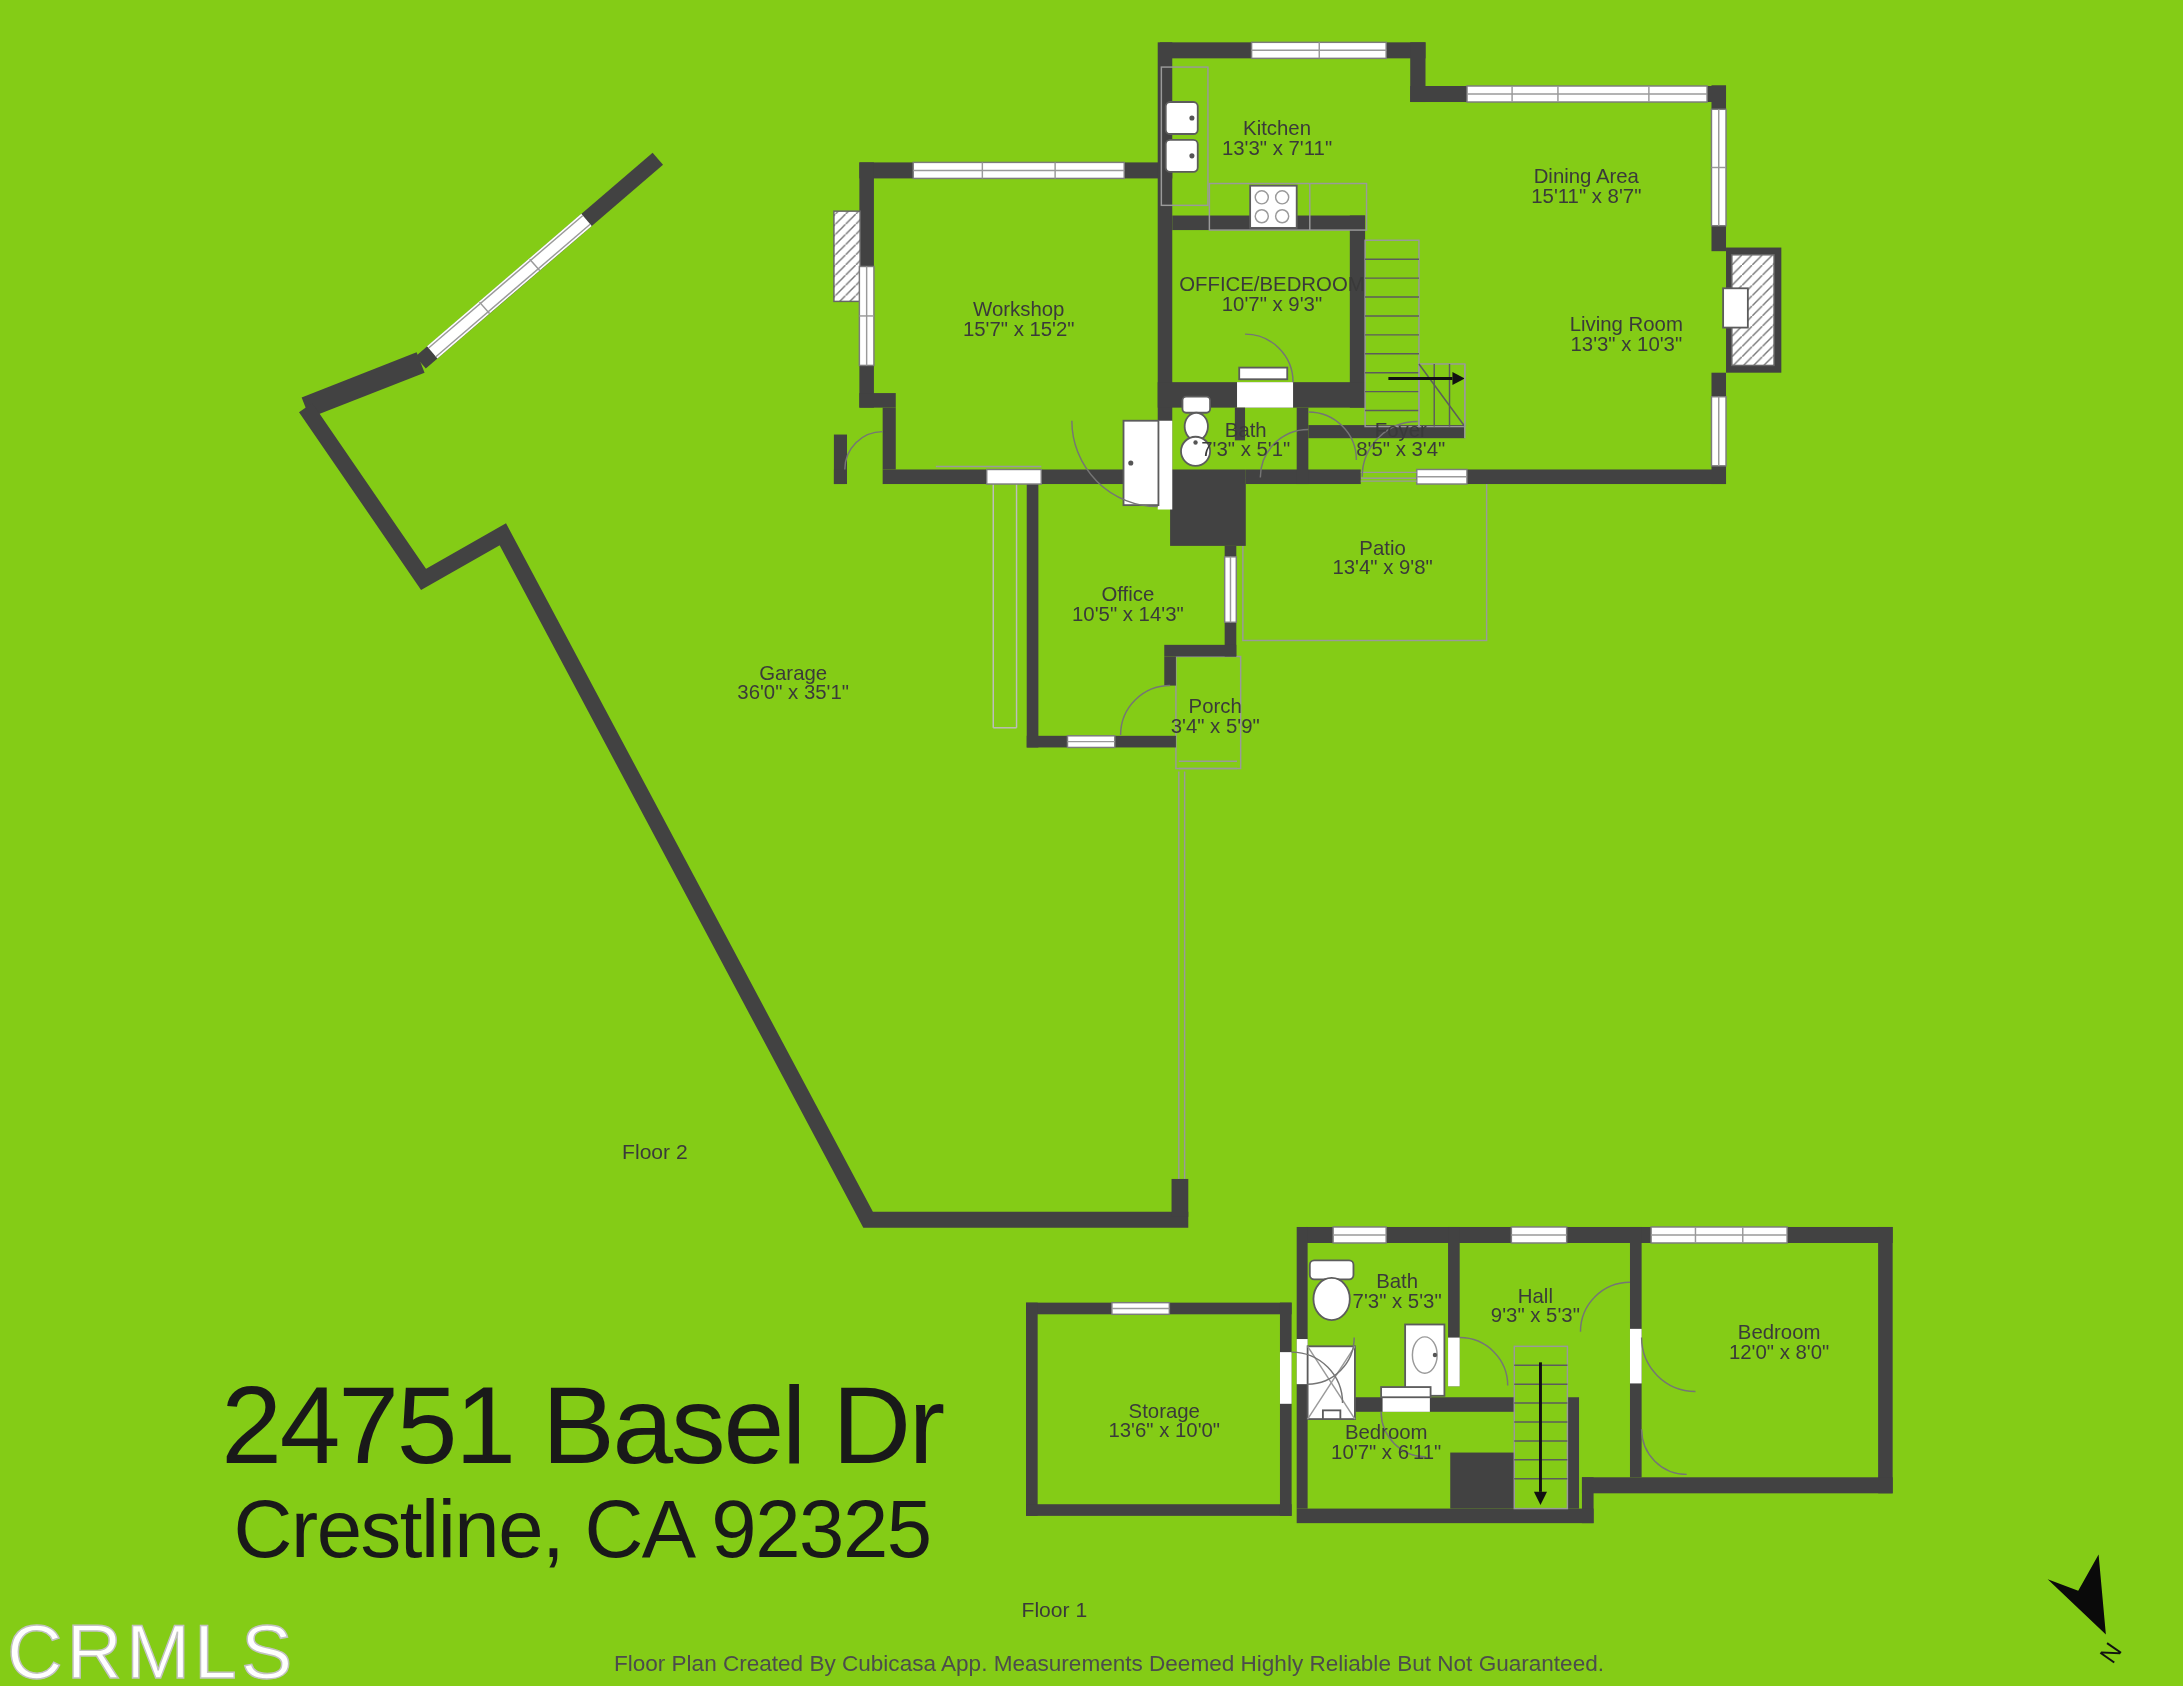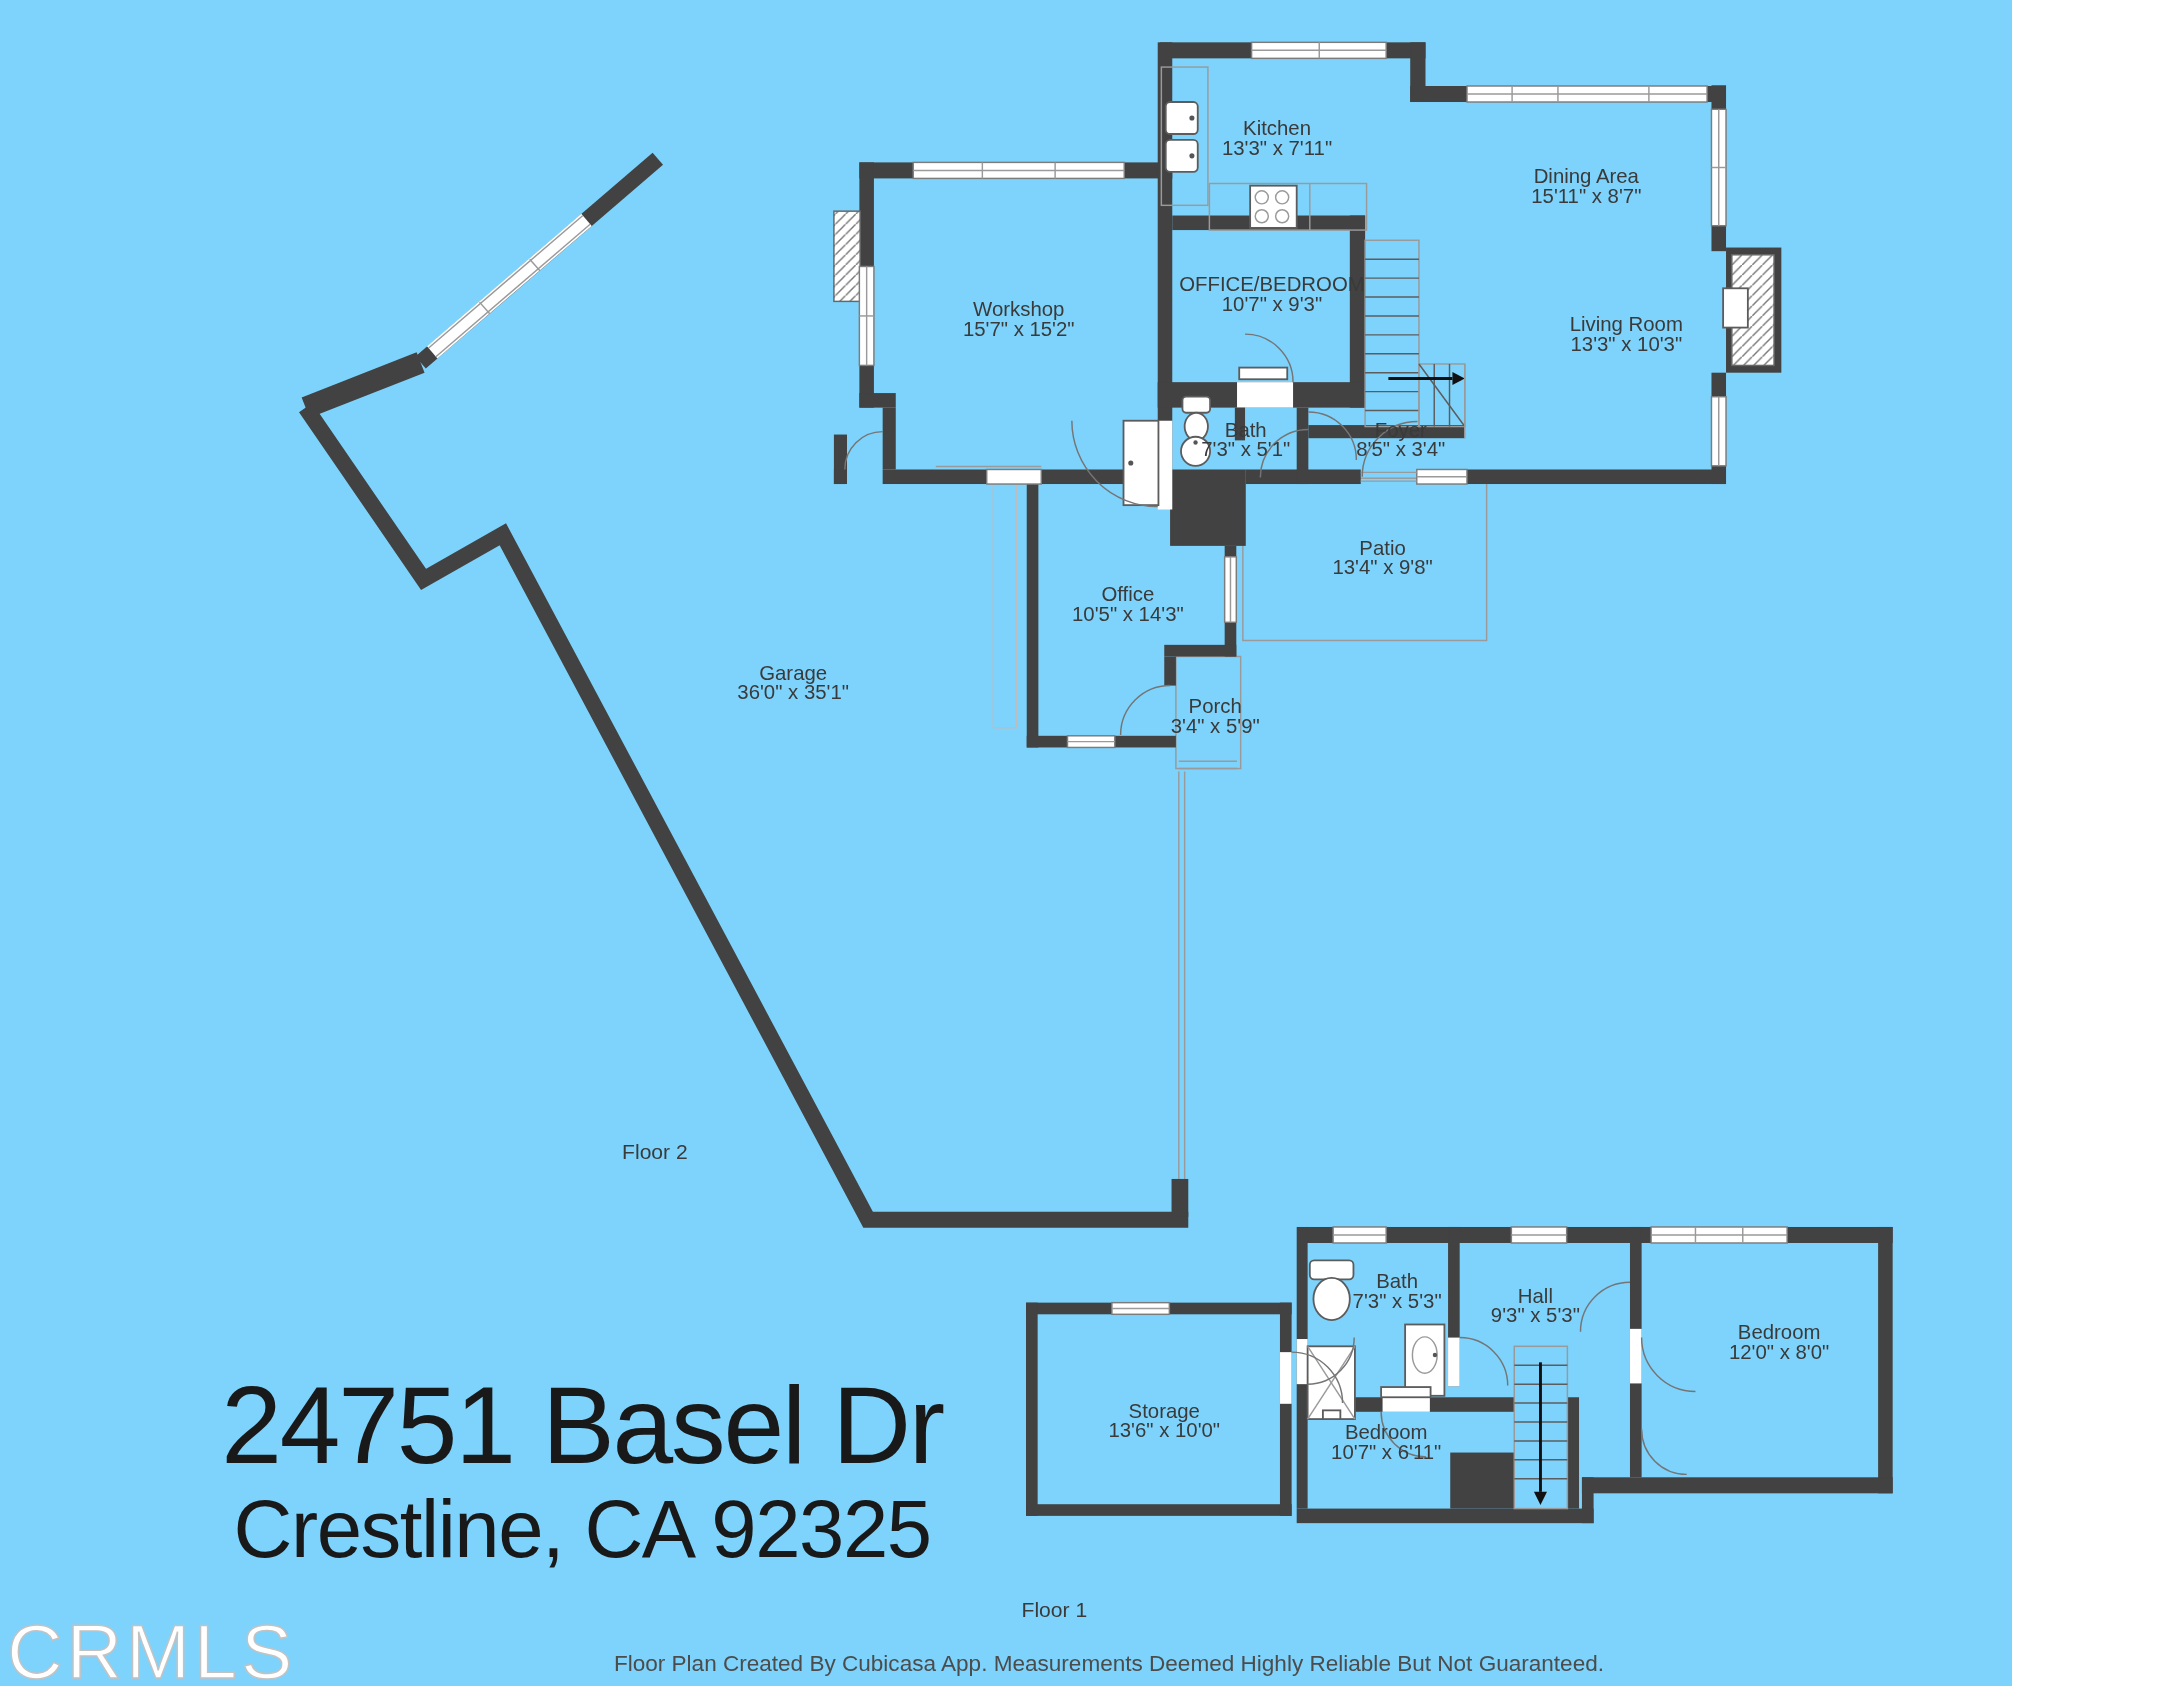--- a/index.html
+++ b/index.html
@@ -1,16 +1,16 @@
 <!DOCTYPE html>
 <html style="font-size:11.6px"><head>
 <meta charset="utf-8">
 <style>
   html,body{margin:0;padding:0;background:#ffffff;}
-  #page{position:relative;width:2012px;height:1687px;background:#7dd3fc;overflow:hidden;
+  #page{position:relative;width:2183px;height:1687px;background:#84cc16;overflow:hidden;
         font-family:"Liberation Sans",sans-serif;}
   svg{position:absolute;left:0;top:0;}
   .wall{fill:#424242;stroke:none;}
   .gap{fill:#ffffff;stroke:none;}
   .win{fill:#ffffff;stroke:#7c7c7c;stroke-width:2;}
   .thin{stroke:#9a9a9a;stroke-width:2;fill:none;}
   .thin2{stroke:#bdbdbd;stroke-width:2;fill:none;}
   .arc{stroke:#757575;stroke-width:2;fill:none;}
   .fix{fill:#ffffff;stroke:#5c5c5c;stroke-width:2.5;}
   .tread{stroke:#5c5c5c;stroke-width:2;fill:none;}

